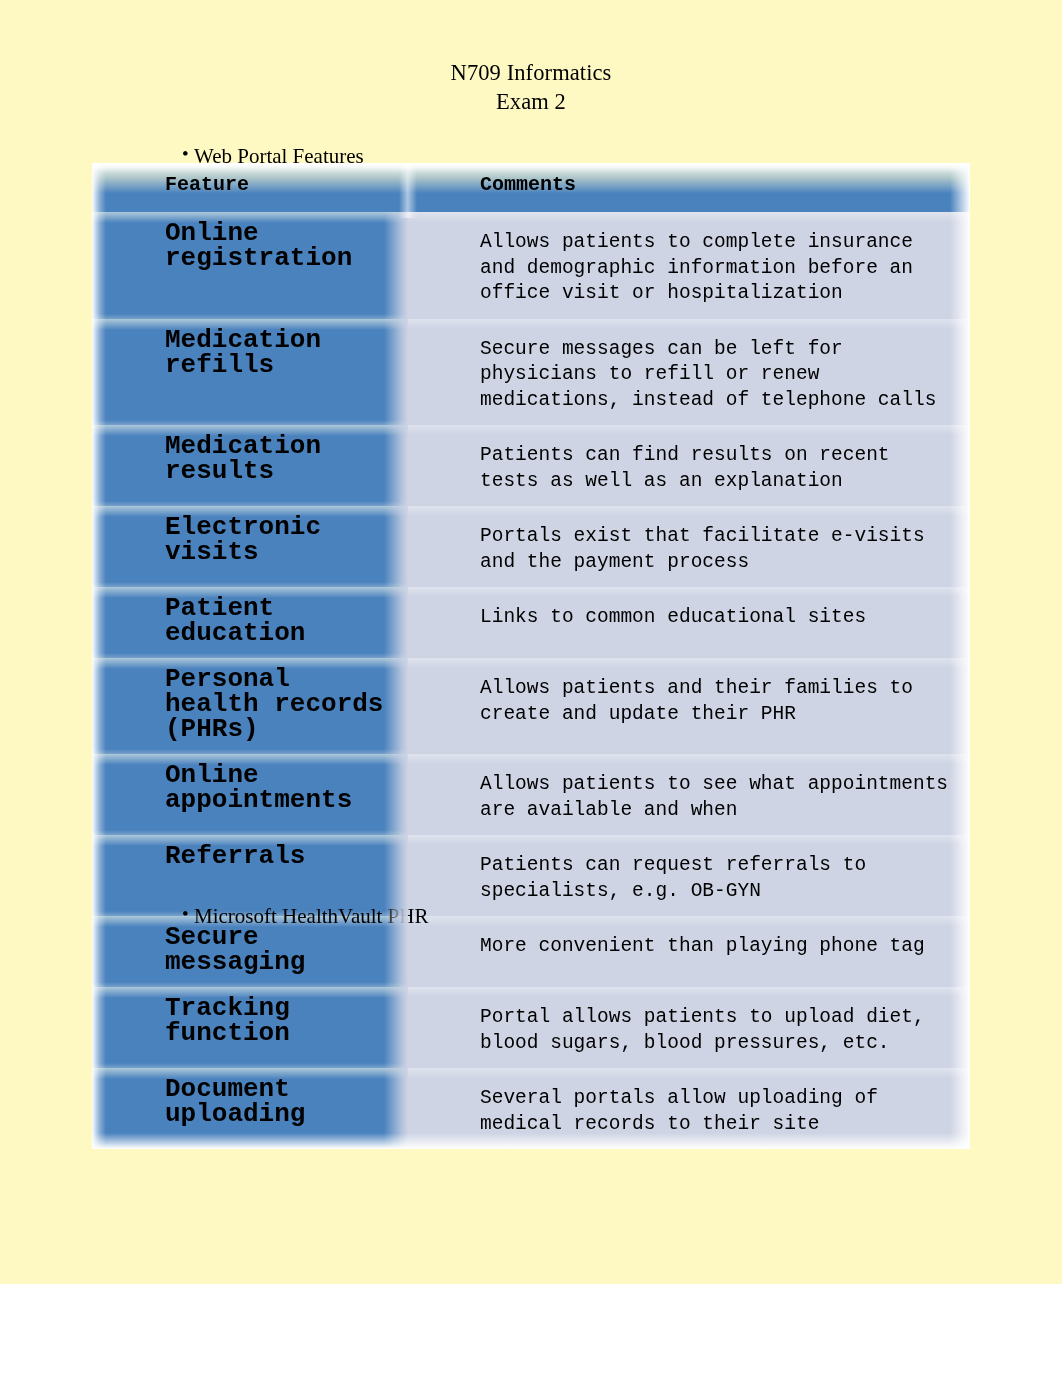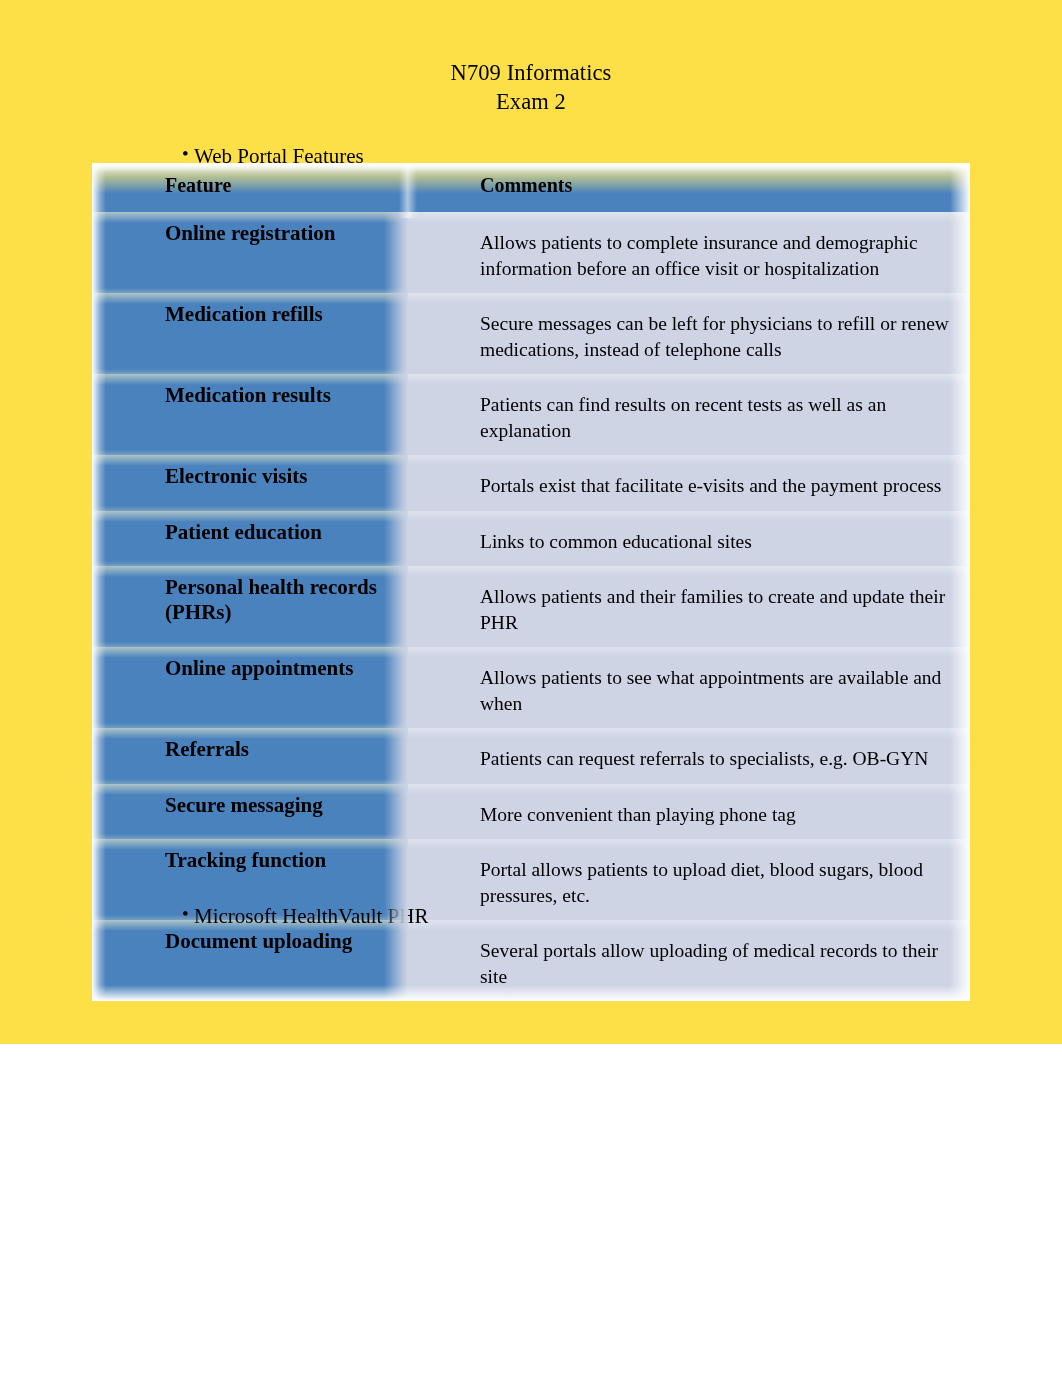--- a/index.html
+++ b/index.html
@@ -12,22 +12,22 @@
     height: 1376px;
     font-family: "Liberation Serif", "DejaVu Serif", serif;
     color: #000000;
     position: relative;
     overflow: hidden;
   }
 
   .page {
     position: relative;
     width: 1062px;
-    height: 1044px;
-    background: #fde047;
+    height: 1284px;
+    background: #fef9c3;
   }
 
   
   .doc-header {
     position: absolute;
     left: 0;
     top: 58px;
     width: 1062px;
     text-align: center;
   }
@@ -59,20 +59,21 @@
   }
   #bullet-top  { left: 160px; top: 143px; }
   #bullet-bottom { left: 160px; top: 903px; }
 
   
   .table-wrap {
     position: absolute;
     left: 92px;
     top: 163px;
     width: 878px;
+    font-family: Liberation Mono, monospace;
   }
 
   table.portal-table {
     width: 878px;
     border-collapse: collapse;
     table-layout: fixed;
     border: 0;
   }
 
   table.portal-table col.c-feature  { width: 316px; }
@@ -135,21 +136,21 @@
       linear-gradient(to bottom,
         rgba(160,192,222,0.85) 0px,
         rgba(74,130,190,1) 11px,
         rgba(74,130,190,1) calc(100% - 5px),
         rgba(108,155,203,0.92) 100%);
   }
   td.feature-cell .cell-inner {
     position: relative;
     z-index: 2;
     font-weight: bold;
-    font-size: 21px;
+    font-size: 26px;
     line-height: 25px;
     padding: 9px 10px 12px 73px;
     color: #000;
   }
   
   td.feature-cell::after {
     content: "";
     position: absolute;
     right: 0;
     top: 0;

